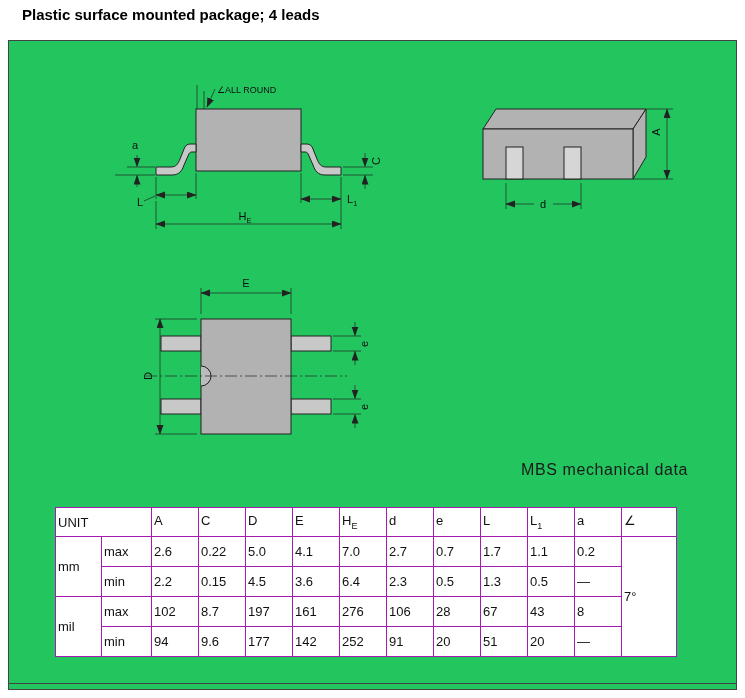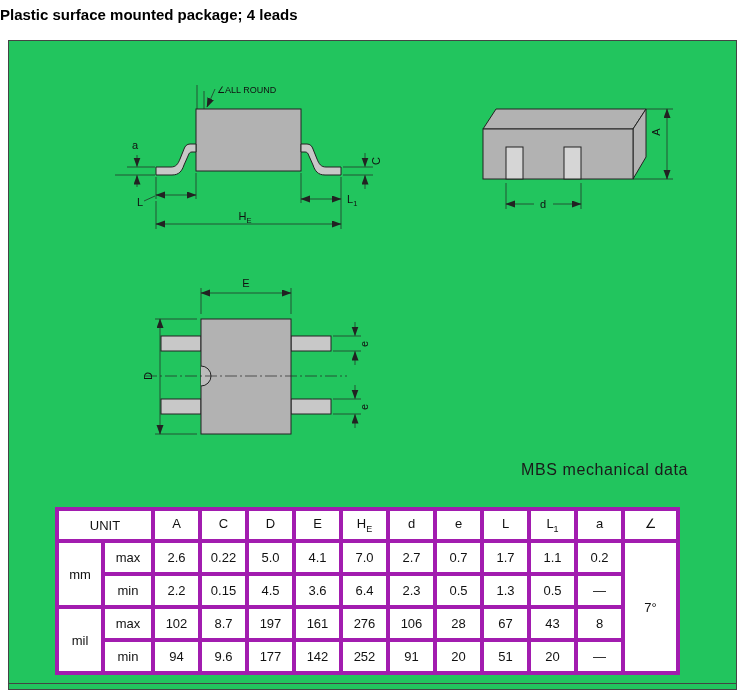--- a/index.html
+++ b/index.html
@@ -3,21 +3,21 @@
 <meta charset="utf-8">
 <style>
   html,body { margin:0; padding:0; }
   body {
     width:745px; height:698px; position:relative;
     background:#ffffff;
     font-family:"Liberation Sans", sans-serif;
     color:#111;
   }
   .page-title {
-    position:absolute; left:0; top:6px;
+    position:absolute; left:22px; top:6px;
     font-size:15px; font-weight:bold; color:#000;
   }
   .brand-code {
     position:absolute; right:45px; top:5px;
     font-size:17px; font-weight:bold; color:#1b6e7e;
     letter-spacing:0.5px;
     margin-top:43px;
   }
   .frame {
     position:absolute; left:8px; top:40px;
@@ -32,21 +32,21 @@
   .footer-rule {
     position:absolute; left:0; right:0; bottom:5px;
     border-top:1px solid #444; height:0;
   }
   .tbl-wrap { position:absolute; left:46px; top:466px; }
   table.mech {
     border-collapse:collapse; table-layout:fixed;
     border:1.5px solid #333; font-size:13px;
   }
   table.mech td {
-    border:4px solid #a21caf; text-align:center;
+    border:1px solid #a21caf; text-align:left;
     height:29px; padding:0 2px; background:#fff;
   }
   table.mech tr.hd td { height:28px; }
   td.unit-h { text-align:left; padding-left:8px; }
   table.mech sub { font-size:9px; }
   
   .outline { fill:#b2b2b2; stroke:#222; stroke-width:1; }
   .lead    { fill:#c8c8c8; stroke:#222; stroke-width:1; }
   .tab     { fill:#d6d6d6; stroke:#222; stroke-width:1; }
   .notch   { fill:#bcbcbc; stroke:#222; stroke-width:1; }

